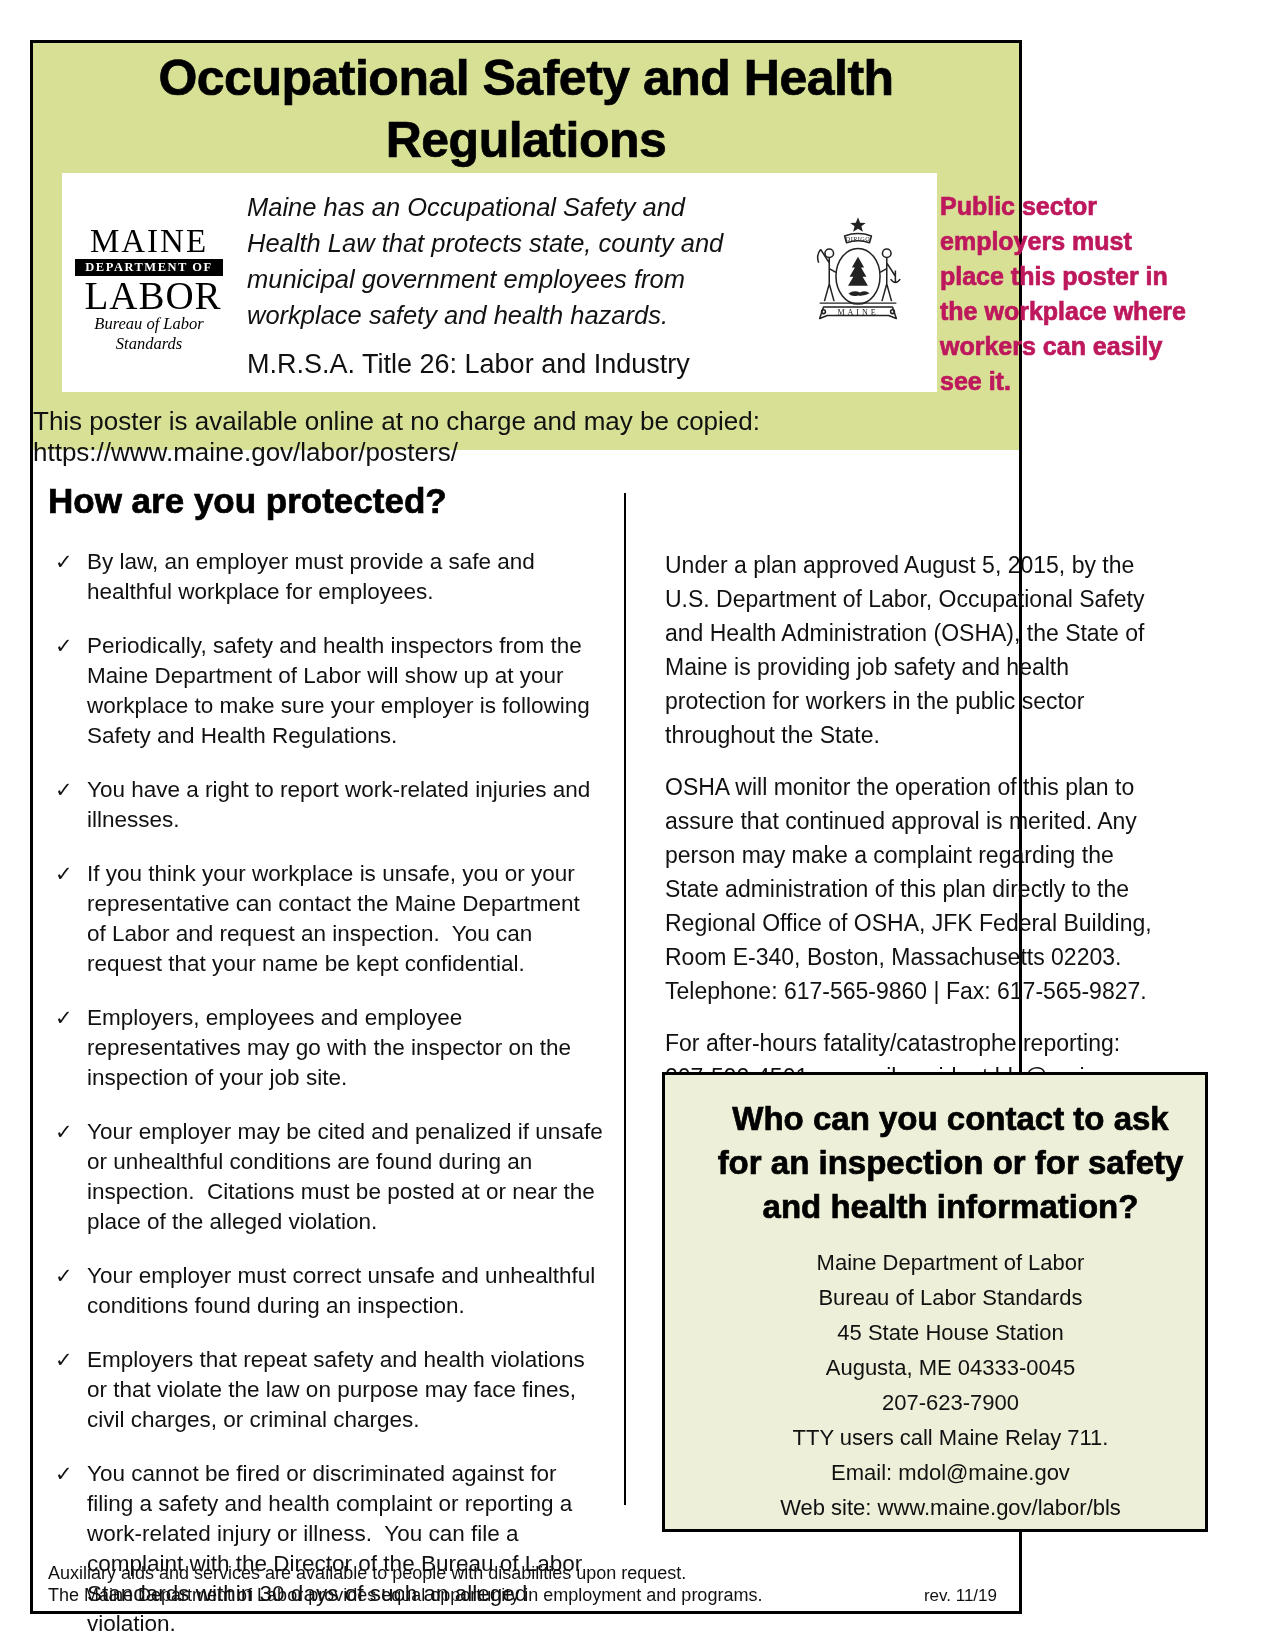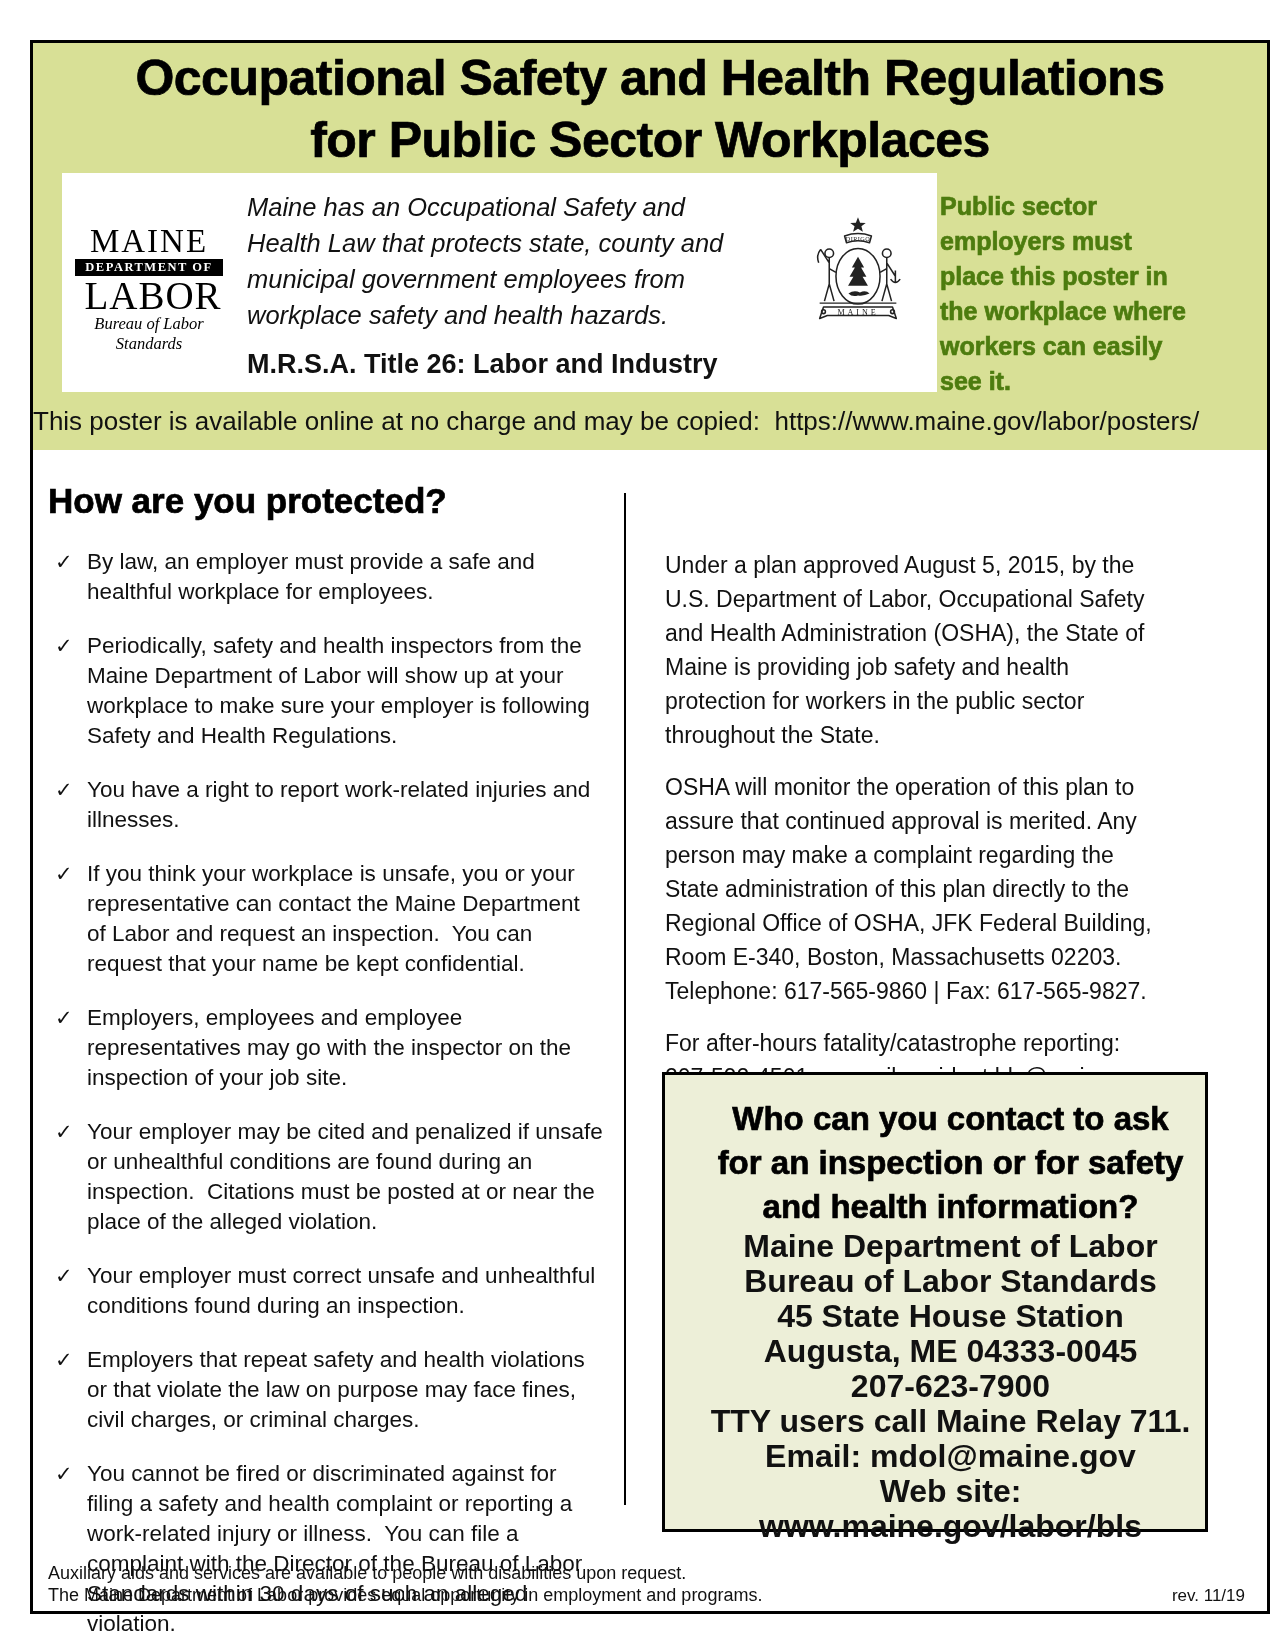--- a/index.html
+++ b/index.html
@@ -1,43 +1,43 @@
 <!DOCTYPE html>
 <html><head>
 <meta charset="utf-8">
 <style>
   html,body{margin:0;padding:0;background:#ffffff;}
   body{width:1275px;height:1650px;position:relative;font-family:"Liberation Sans",sans-serif;color:#111;}
-  .frame{position:absolute;left:30px;top:40px;width:1240px;height:1574px;border:3px solid #000;box-sizing:border-box;background:#fff;}
+  .frame{position:absolute;left:30px;top:40px;width:992px;height:1574px;border:3px solid #000;box-sizing:border-box;background:#fff;}
   .band{position:absolute;left:0;top:0;width:100%;height:407px;background:#d8e096;}
   .heavy{font-weight:bold;-webkit-text-stroke:0.7px currentColor;}
   .title{position:absolute;left:0;top:4px;width:100%;text-align:center;font-size:50px;line-height:62px;letter-spacing:-0.5px;color:#000;}
   .white-box{position:absolute;left:29px;top:130px;width:875px;height:219px;background:#ffffff;}
   .logo{position:absolute;left:12px;top:52px;width:150px;text-align:center;font-family:"Liberation Serif",serif;color:#000;}
   .logo-maine{font-size:33px;line-height:32px;letter-spacing:2px;}
   .logo-dept{background:#000;color:#fff;font-size:12.5px;line-height:17px;letter-spacing:1.5px;font-weight:bold;margin:2px 1px;}
   .logo-labor{font-size:39px;line-height:36px;letter-spacing:1px;margin-left:8px;}
   .logo-bureau{font-style:italic;font-size:16.5px;line-height:20px;}
   .intro{position:absolute;left:185px;top:16px;width:515px;font-style:italic;font-size:25.5px;line-height:36px;}
-  .statute{position:absolute;left:185px;top:176px;font-size:27px;font-weight:bold;}
+  .statute{position:absolute;left:185px;top:176px;font-size:27px;}
   .seal{position:absolute;left:748px;top:40px;}
-  .placement{position:absolute;left:907px;top:146px;width:262px;font-size:25px;line-height:35px;color:#4d7c0f;}
+  .placement{position:absolute;left:907px;top:146px;width:262px;font-size:25px;line-height:35px;color:#be185d;}
   .availability{position:absolute;left:0;top:363px;width:100%;text-align:left;font-size:26px;white-space:pre-wrap;}
   .protect-heading{position:absolute;left:15px;top:438px;font-size:35px;color:#000;}
   .left-col{position:absolute;left:22px;top:504px;width:548px;}
   .item{display:flex;margin-bottom:24px;font-size:22.5px;line-height:30px;}
   .check{flex:0 0 32px;font-family:"DejaVu Sans",sans-serif;font-size:21px;line-height:30px;}
   .item-text{flex:1;white-space:pre-wrap;}
   .divider{position:absolute;left:591px;top:450px;width:2px;height:1012px;background:#000;}
   .right-col{position:absolute;left:632px;top:505px;width:505px;font-size:23px;line-height:34px;}
   .right-col p{margin:0;white-space:pre-wrap;}
   .gap-after{margin-bottom:18px !important;}
   .contact-box{position:absolute;left:629px;top:1029px;width:546px;height:460px;background:#edefd8;border:3px solid #000;box-sizing:border-box;text-align:center;padding-left:31px;}
   .contact-heading{font-size:33px;line-height:44px;margin:22px 14px 0 14px;color:#000;}
-  .contact-lines{font-size:32px;line-height:35px;font-weight:bold;}
+  .contact-lines{margin-top:16px;font-size:22px;line-height:35px;}
   .footer{position:absolute;left:15px;top:1519px;font-size:18px;line-height:22px;}
   .revision{position:absolute;right:22px;top:1543px;font-size:17px;}
   svg text{font-family:"Liberation Serif",serif;}
 </style>
 </head>
 <body>
 
 <div class="frame">
 
   <div class="band">

